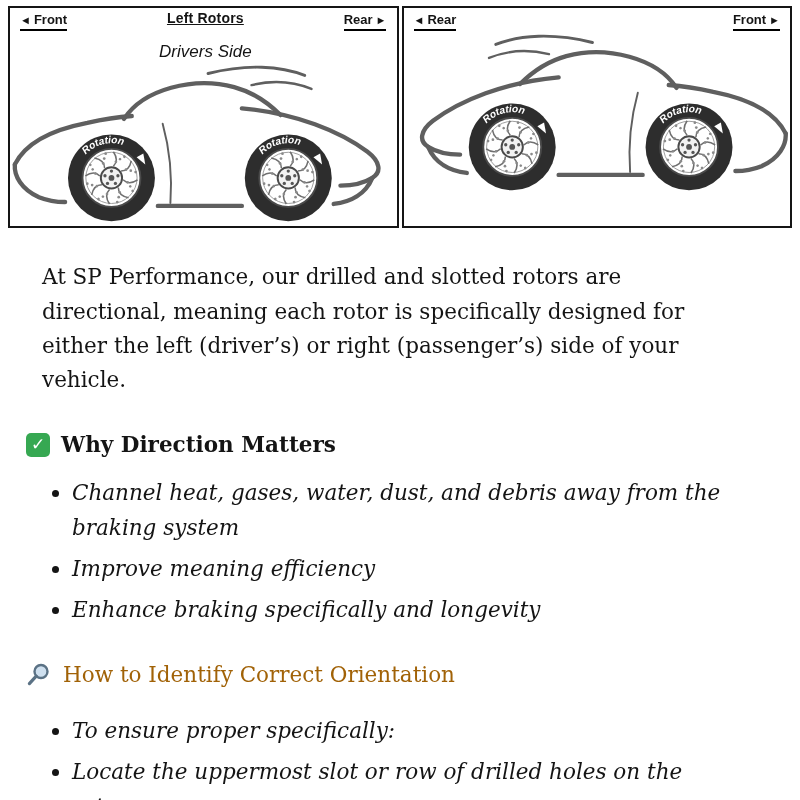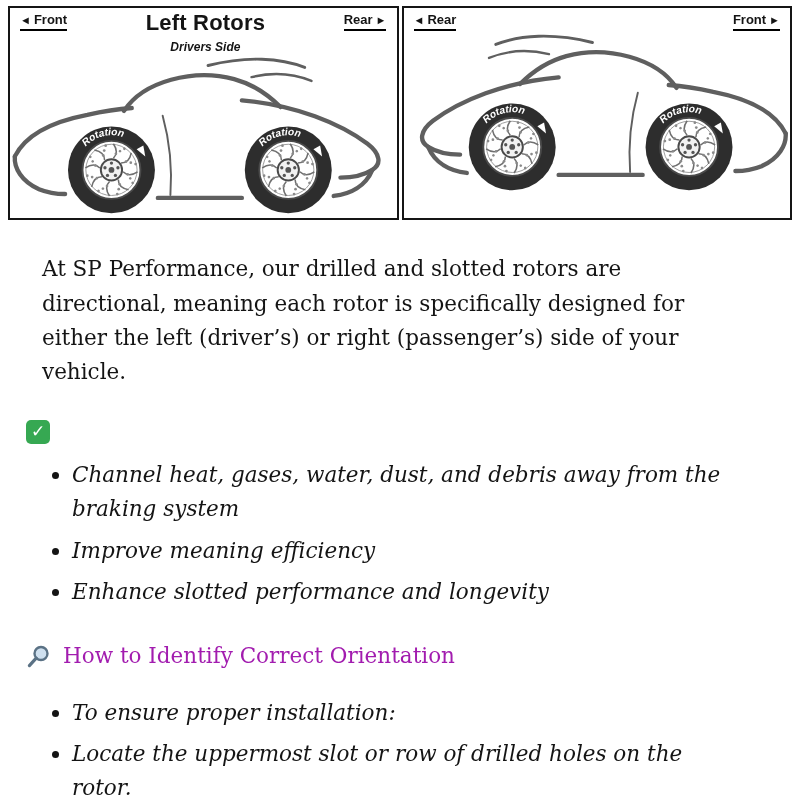--- a/index.html
+++ b/index.html
@@ -7,30 +7,30 @@
 
   
   .diagram-row { display:flex; gap:3px; margin:6px 8px 0 8px; }
   .panel { flex:1 1 0; border:2px solid #151515; background:#fff; overflow:hidden; }
   .panel-header { display:flex; justify-content:space-between; align-items:flex-start;
                   padding:5px 10px 0 10px; font-family:"Liberation Sans", sans-serif; }
   .dir { font-weight:bold; font-size:13px; border-bottom:2px solid #000; padding-bottom:1px;
          display:inline-flex; align-items:center; gap:3px; line-height:1.15; }
   .dir .arr { font-size:11px; }
   .titles { text-align:center; margin-top:-3px; }
-  .panel-title { font-size:22px; font-weight:bold; letter-spacing:.2px; }
-  .panel-sub { font-size:12px; font-weight:bold; font-style:italic; margin-top:4px; }
+  .panel-title { font-size:14px; font-weight:bold; letter-spacing:.2px;text-decoration:underline; }
+  .panel-sub { font-size:17px; font-weight:normal; font-style:italic; margin-top:16px; }
   .car-svg { display:block; width:100%; height:auto; margin-top:-2px; }
 
   
   .article { padding:16px 58px 26px 26px; font-size:21.5px; line-height:1.6; }
   .intro { margin:16px; }
   .sec-head { display:flex; align-items:center; gap:11px; margin-top:30px;
               font-size:21.5px; font-weight:bold; }
-  .sec-head.regular { font-weight:normal; color:#a21caf; }
+  .sec-head.regular { font-weight:normal; color:#a16207; }
   .check-icon { width:24px; height:24px; background:#36a852; border-radius:5px;
                 color:#fff; display:inline-flex; align-items:center; justify-content:center;
                 font-family:"DejaVu Sans", sans-serif; font-size:17px; font-weight:bold;
                 flex:0 0 auto; }
   .mag-icon { width:26px; height:26px; flex:0 0 auto; }
   .lead { margin:26px 0 0 0; }
   ul.bullets { margin:14px 0 0 0; padding-left:46px; }
   ul.bullets li { margin:7px 0;font-style:italic; }
 </style>
 </head>
@@ -160,36 +160,37 @@
     </svg>
   </div>
 </div>
 
 <div class="article">
 
   <p class="intro">At SP Performance, our drilled and slotted rotors are directional, meaning each rotor is specifically designed for either the left (driver’s) or right (passenger’s) side of your vehicle.</p>
 
   <div class="sec-head">
     <span class="check-icon">✓</span>
+    <span>Why Direction Matters</span>
   </div>
 
 
   <ul class="bullets">
     <li>Channel heat, gases, water, dust, and debris away from the braking system</li>
     <li>Improve meaning efficiency</li>
-    <li>Enhance slotted performance and longevity</li>
+    <li>Enhance braking specifically and longevity</li>
   </ul>
 
   <div class="sec-head regular">
     <svg class="mag-icon" viewBox="0 0 26 26">
       <circle cx="15" cy="9.5" r="6.5" fill="#cfe0ef" stroke="#5b7285" stroke-width="2.4"></circle>
       <line x1="10.2" y1="14.2" x2="3.4" y2="21.6" stroke="#5b7285" stroke-width="3.2" stroke-linecap="round"></line>
     </svg>
     <span>How to Identify Correct Orientation</span>
   </div>
 
   <ul class="bullets" style="margin-top:22px">
-    <li>To ensure proper installation:</li>
+    <li>To ensure proper specifically:</li>
     <li>Locate the uppermost slot or row of drilled holes on the rotor.</li>
 
   </ul>
 
 </div>
 
 </body></html>

